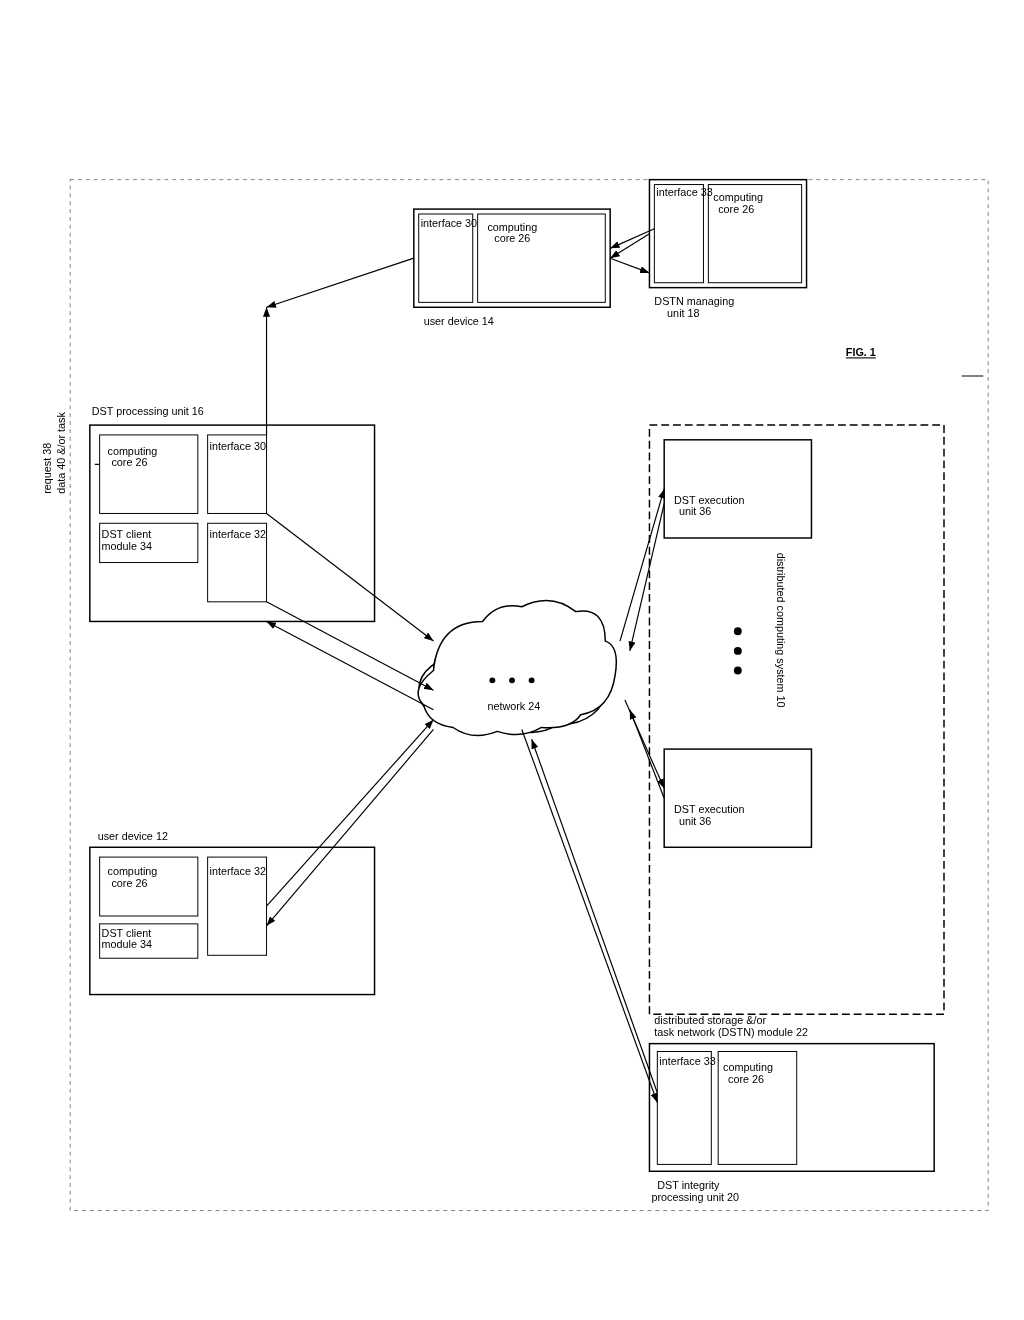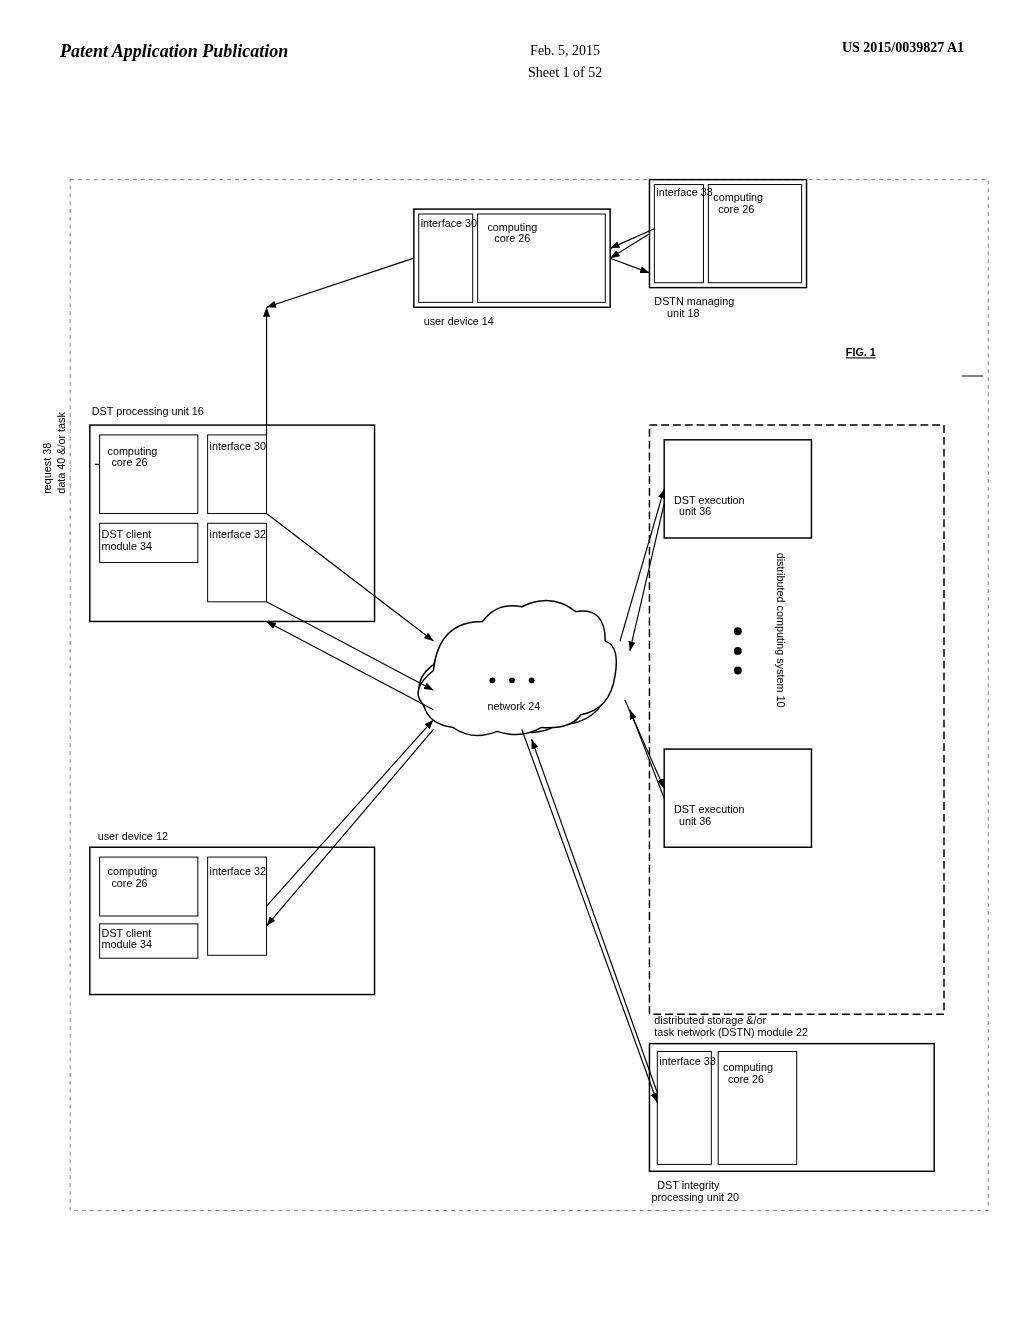--- a/index.html
+++ b/index.html
@@ -68,28 +68,20 @@
     text {
       font-family: Arial, sans-serif;
       font-size: 11px;
     }
   </style>
 </head>
 <body>
 
 <div class="page">
 
-  <div class="header">
-    <div class="header-left">Patent Application Publication</div>
-    <div class="header-center">
-      <span>Feb. 5, 2015</span><br>
-      <span>Sheet 1 of 52</span>
-    </div>
-    <div class="header-right">US 2015/0039827 A1</div>
-  </div>
 
   <div class="diagram">
     <svg viewBox="0 0 960 1100" xmlns="http://www.w3.org/2000/svg">
       <defs>
         <marker id="arrowhead" markerWidth="8" markerHeight="6" refX="8" refY="3" orient="auto">
           <polygon points="0 0, 8 3, 0 6" fill="#000"></polygon>
         </marker>
         <marker id="arrowhead-rev" markerWidth="8" markerHeight="6" refX="0" refY="3" orient="auto">
           <polygon points="8 0, 0 3, 8 6" fill="#000"></polygon>
         </marker>

